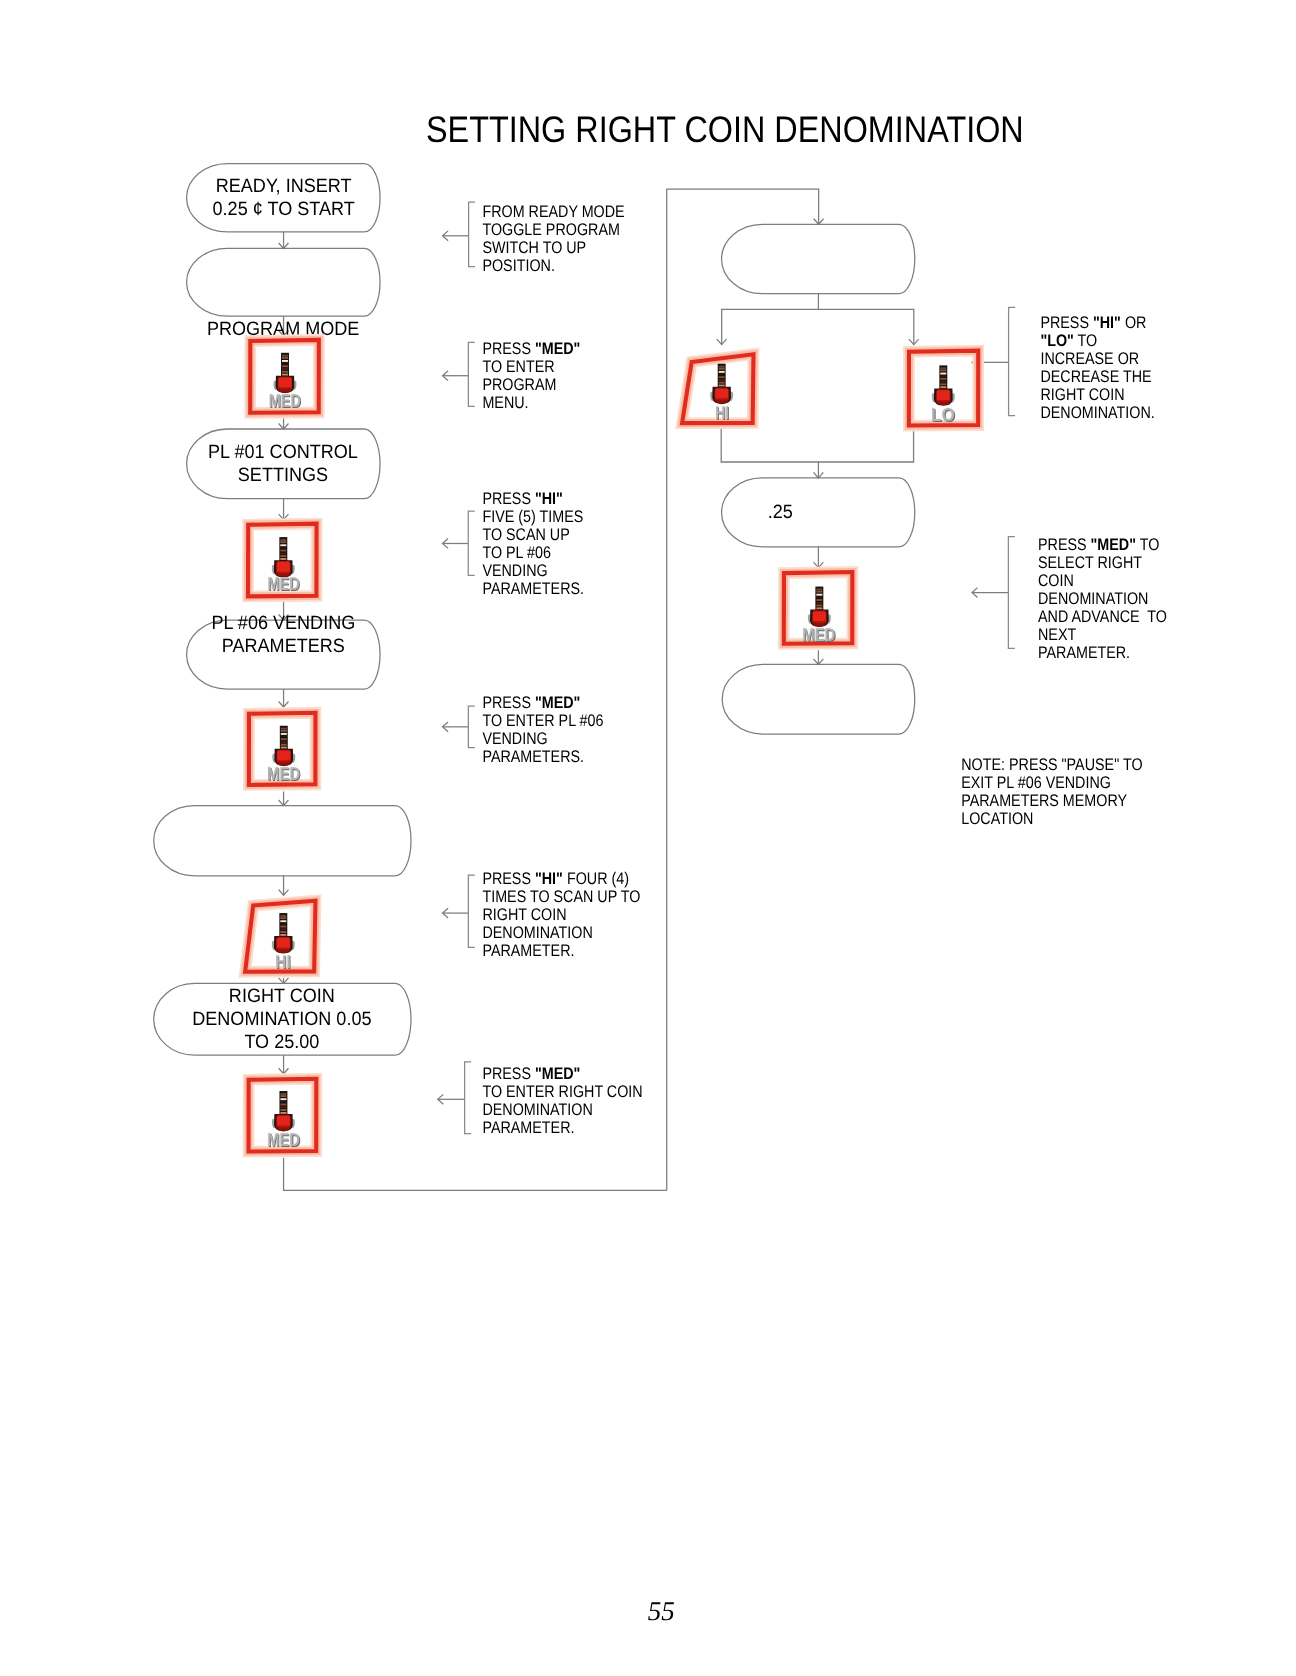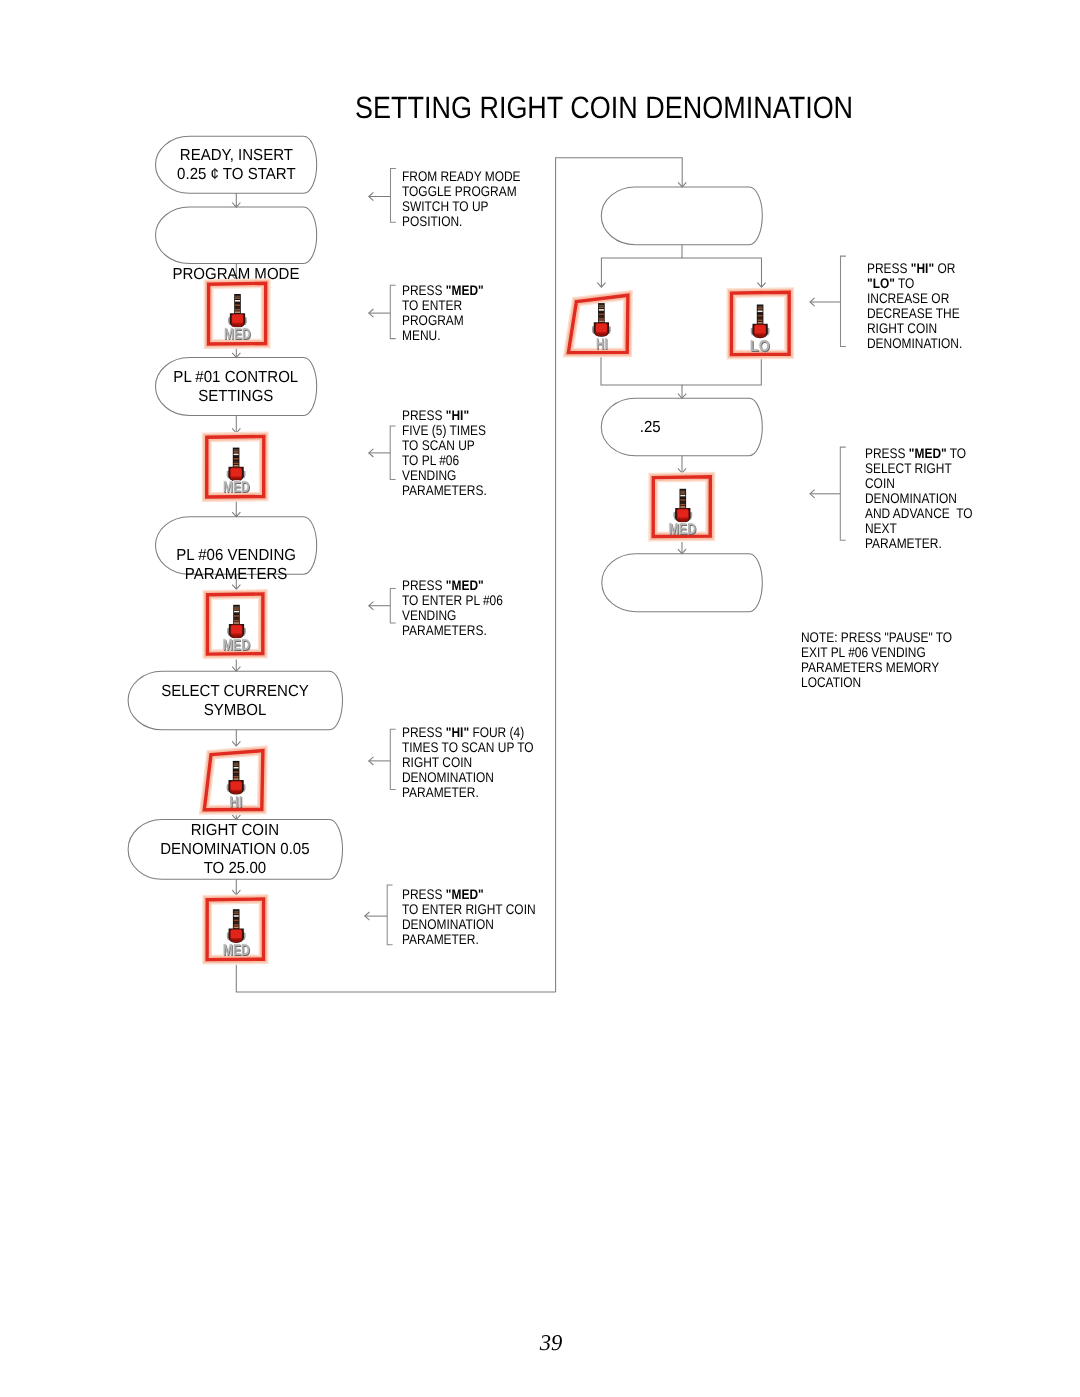--- a/index.html
+++ b/index.html
@@ -114,39 +114,35 @@
         <path d="M395.7,285.3 H390.3 V338.6 H395.7"></path>
         <path d="M395.59999999999997,426 H390.2 V479.4 H395.59999999999997"></path>
         <path d="M395.7,588.4 H390.3 V623 H395.7"></path>
         <path d="M395.7,729.3 H390.3 V789.5 H395.7"></path>
         <path d="M392.59999999999997,884.9 H387.2 V944.7 H392.59999999999997"></path>
         <path d="M845.9,256.1 H840.5 V346.4 H845.9"></path>
         <path d="M845.6999999999999,447.1 H840.3 V540.3 H845.6999999999999"></path>
       </g>
   </svg>
 
-  <div class="pagenum" style="left:539.8px;top:1331.8px;">39</div>
+  <div class="pagenum" style="left:539.8px;top:1331.8px;">55</div>
 <div class="stad" style="left: 155.5px; top: 136.3px; width: 161.2px; height: 57px;">
       <span>READY, INSERT
 0.25 ¢ TO START</span>
     </div>
     <div class="stad" style="left: 155.5px; top: 207px; width: 161.2px; height: 56.5px; margin-top: 39px;">
       <span>PROGRAM MODE</span>
     </div>
     <div class="stad" style="left: 155.5px; top: 357.5px; width: 161.2px; height: 58px; align-items: center;">
       <span>PL #01 CONTROL
 SETTINGS</span>
     </div>
-    <div class="stad" style="left: 155.5px; top: 544px; width: 161.2px; height: 42px;">
+    <div class="stad" style="left: 155.5px; top: 508px; width: 161.2px; height: 42px;">
       <span>PL #06 VENDING
 PARAMETERS</span>
-    </div>
-    <div class="stad" style="left: 128.1px; top: 671.3px; width: 214.4px; height: 58.5px;">
-      <span>SELECT CURRENCY
-SYMBOL</span>
     </div>
     <div class="stad" style="left: 128.1px; top: 819.5px; width: 214.4px; height: 59.8px;">
       <span>RIGHT COIN
 DENOMINATION 0.05
 TO 25.00</span>
     </div>
     <div class="stad" style="left: 570px; top: 398.3px; width: 161px; height: 57.4px;">
       <span>.25</span>
     </div>
     <div class="btn" style="left: 200px; top: 275px; width: 74px; height: 78px;">
@@ -292,21 +288,21 @@
         <rect x="36.89999999999998" y="30.900000000000023" width="5" height="1.6" fill="#3a231a"></rect>
         <rect x="36.89999999999998" y="33.10000000000002" width="5" height="1.6" fill="#97502f"></rect>
         <rect x="36.89999999999998" y="35.50000000000002" width="5" height="1.6" fill="#c08a6a"></rect>
         <path d="M31.799999999999976,37.300000000000026 L31.599999999999977,46.700000000000024 Q32.39999999999998,51.50000000000002 39.39999999999998,51.800000000000026 Q46.39999999999998,51.50000000000002 47.199999999999974,46.700000000000024 L46.99999999999998,37.300000000000026 Z" fill="#2e1511"></path>
         <path d="M34.99999999999998,38.10000000000002 L43.799999999999976,38.10000000000002 L45.299999999999976,39.60000000000002 L45.299999999999976,48.200000000000024 L43.799999999999976,49.700000000000024 L34.99999999999998,49.700000000000024 L33.49999999999998,48.200000000000024 L33.49999999999998,39.60000000000002 Z" fill="#b4140c"></path>
         <rect x="33.99999999999998" y="38.90000000000002" width="10.8" height="8" rx="1.2" ry="1.2" fill="#e2241a"></rect>
         <path d="M33.89999999999998,47.700000000000024 Q39.39999999999998,49.700000000000024 44.89999999999998,47.700000000000024 L44.39999999999998,50.50000000000002 Q39.39999999999998,51.90000000000002 34.39999999999998,50.50000000000002 Z" fill="#8e1008"></path>
       </svg>
       <div style="position: absolute; left: 1.4px; width: 76px; top: 51.2px; text-align: center;"><span style="display: inline-block; font-size: 15.6px; line-height: 15.6px; font-weight: bold; color: rgb(180, 180, 180); text-shadow: rgb(107, 107, 107) 0.9px 0.8px 0px, rgb(246, 246, 246) -0.55px -0.6px 0px; transform: scaleX(0.75); transform-origin: center center;">HI</span></div>
     </div>
-    <div class="btn" style="left: 722px; top: 284px; width: 76px; height: 79px;">
+    <div class="btn" style="left: 748px; top: 284px; width: 76px; height: 79px;">
       <svg width="76" height="79" viewBox="0 0 76 79" xmlns="http://www.w3.org/2000/svg">
         <path d="M9.50,9.10 L67.20,8.20 L67.10,70.20 L9.40,70.60 Z" fill="none" stroke="#fcdecf" stroke-width="9.8" stroke-linejoin="miter"></path>
         <path d="M9.50,9.10 L67.20,8.20 L67.10,70.20 L9.40,70.60 Z" fill="none" stroke="#f9bca4" stroke-width="6.8" stroke-linejoin="miter"></path>
         <path d="M9.50,9.10 L67.20,8.20 L67.10,70.20 L9.40,70.60 Z" fill="none" stroke="#e02b20" stroke-width="3.4" stroke-linejoin="miter"></path>
       </svg>
       <svg width="76" height="79" viewBox="0 0 76 79" style="position:absolute;left:0;top:0">
         <path d="M28.800000000000022,44 Q27.900000000000023,48.5 29.900000000000023,51.5 L33.10000000000002,50.5 L32.50000000000002,43.3 Z" fill="#a2a2a2"></path>
         <path d="M47.40000000000002,44 Q48.300000000000026,48.5 46.300000000000026,51.5 L43.10000000000002,50.5 L43.700000000000024,43.3 Z" fill="#a2a2a2"></path>
         <rect x="34.800000000000026" y="20.5" width="6.6" height="21" fill="#17100d"></rect>
         <rect x="35.60000000000002" y="22.1" width="5" height="1.6" fill="#5d4a3a"></rect>

